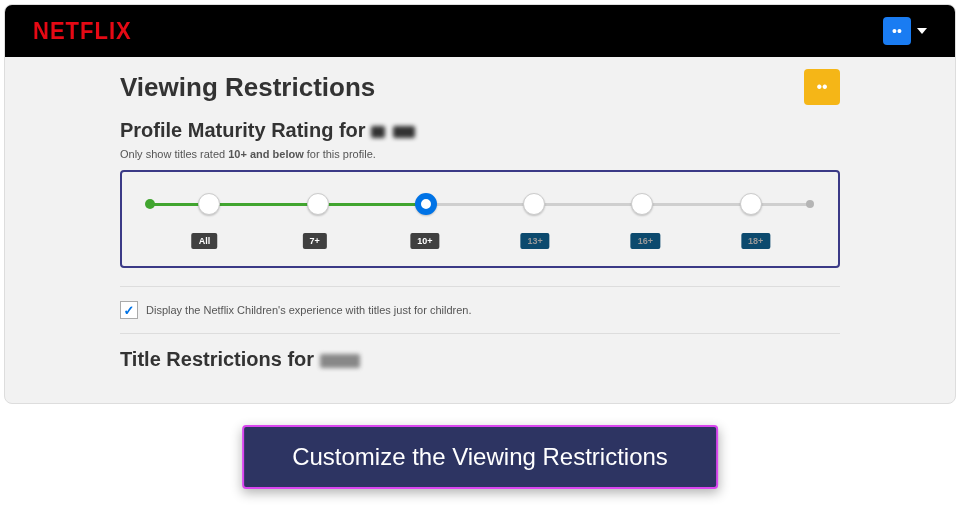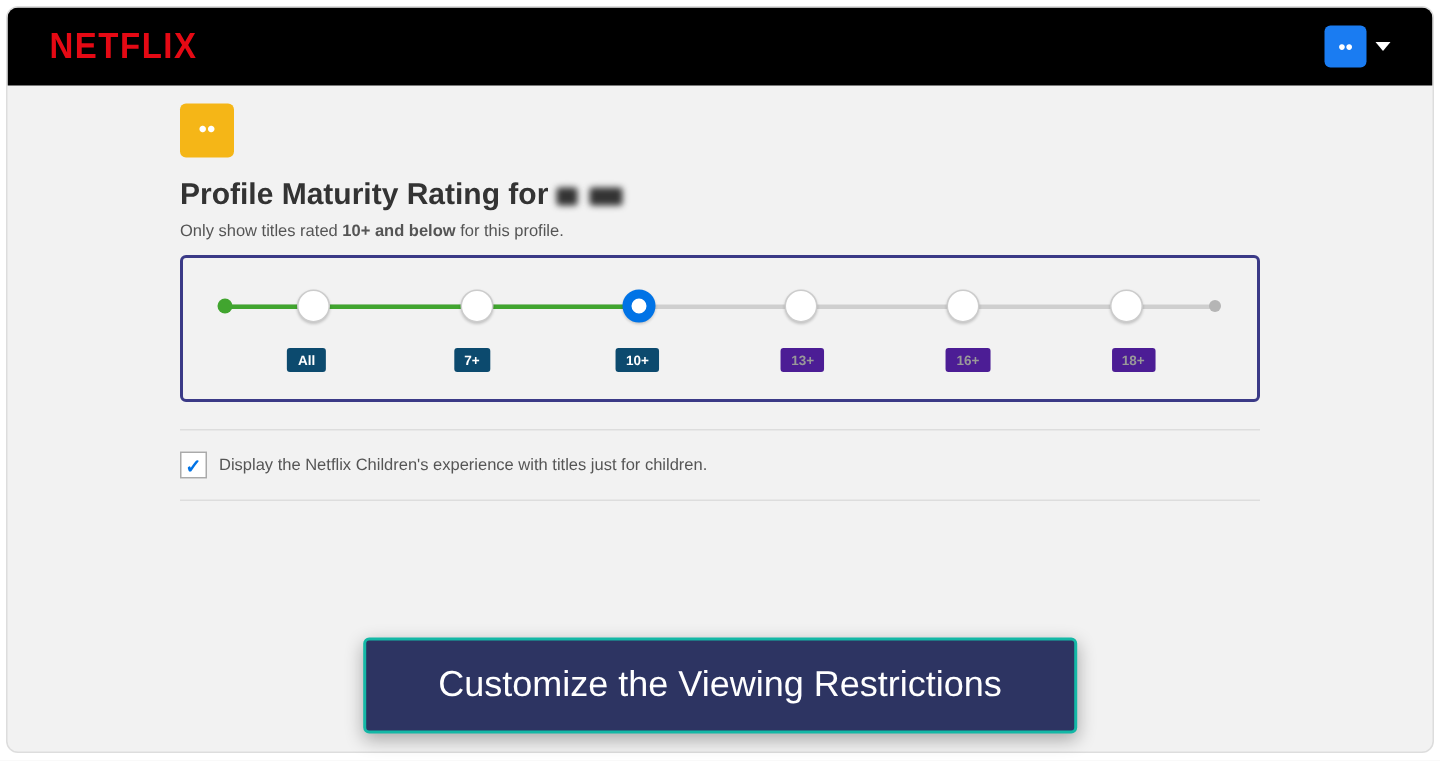--- a/index.html
+++ b/index.html
@@ -1,17 +1,17 @@
 <!DOCTYPE html>
 <html><head>
 <meta charset="utf-8">
 <style>
   * { box-sizing: border-box; margin: 0; padding: 0; }
   body { font-family: Arial, Helvetica, sans-serif; background: #fff; width: 960px; height: 507px; position: relative; overflow: hidden; }
-  .outer-frame { border: 1px solid #ddd; border-radius: 8px; overflow: hidden; margin: 4px; height: 498px; background: #f2f2f2; }
+  .outer-frame { border: 1px solid #ddd; border-radius: 8px; overflow: hidden; margin: 4px; height: 400px; background: #f2f2f2; }
   .topbar { background: #000; height: 52px; display: flex; align-items: center; justify-content: space-between; padding: 0 28px; }
   .logo { color: #e50914; font-weight: 800; font-size: 22px; letter-spacing: 1px; font-family: Arial Black, Arial, sans-serif; transform: scaleY(1.1); }
   .acct { display: flex; align-items: center; gap: 6px; }
   .acct-avatar { width: 28px; height: 28px; background: #1a7cf2; border-radius: 4px; display: flex; align-items: center; justify-content: center; }
   .acct-face { font-size: 14px; color: #fff; }
   .caret { width: 0; height: 0; border-left: 5px solid transparent; border-right: 5px solid transparent; border-top: 6px solid #fff; }
   .page { padding: 12px 0 0 0; }
   .content { margin: 0 auto; width: 720px; }
   .title-row { display: flex; justify-content: space-between; align-items: center; margin-bottom: 14px; }
   h1 { font-size: 26px; font-weight: 600; color: #333; }
@@ -27,46 +27,47 @@
   .slider-box { border: 2px solid #3b3a87; border-radius: 4px; padding: 22px 20px 18px 20px; margin-bottom: 18px; }
   .slider-track { position: relative; height: 20px; margin: 0 8px 16px 8px; }
   .line-grey { position: absolute; height: 3px; background: #cfcfcf; top: 9px; left: 0; right: 0; }
   .line-green { position: absolute; height: 3px; background: #41a52f; top: 9px; left: 0; }
   .dot-start { position: absolute; width: 10px; height: 10px; background: #41a52f; border-radius: 50%; top: 5px; left: -5px; }
   .dot-end { position: absolute; width: 8px; height: 8px; background: #b5b5b5; border-radius: 50%; top: 6px; right: -4px; }
   .knob { position: absolute; width: 22px; height: 22px; background: #fff; border: 1px solid #ccc; border-radius: 50%; top: -1px; transform: translateX(-50%); box-shadow: 0 1px 2px rgba(0,0,0,0.2); }
   .knob.selected { border: 6px solid #0073e6; width: 22px; height: 22px; }
   .labels { display: flex; justify-content: space-between; margin: 0 2px; }
   .rating-pill { display: inline-block; font-size: 9px; font-weight: 700; padding: 3px 7px; border-radius: 2px; color: #fff; }
-  .pill-active { background: #0c4a6e; }
-  .pill-inactive { background: #4c1d95; color: #999; }
+  .pill-active { background: #404040; }
+  .pill-inactive { background: #0c4a6e; color: #999; }
   .divider { border: none; border-top: 1px solid #ddd; margin: 14px 0; }
   .section { margin-bottom: 14px; }
   .check-row { display: flex; align-items: center; gap: 8px; margin-top: 8px; }
   .checkbox { width: 18px; height: 18px; border: 1px solid #aaa; background: #fff; display: flex; align-items: center; justify-content: center; color: #0073e6; font-size: 13px; font-weight: bold; }
   .check-label { font-size: 11px; color: #555; }
-  .callout { position: absolute; left: 50%; transform: translateX(-50%); bottom: 18px; background: #2d3462; color: #fff; font-size: 24px; padding: 16px 48px; border: 2px solid #14b8a6; border-radius: 4px; box-shadow: 0 4px 12px rgba(0,0,0,0.3); white-space: nowrap; }
+  .callout { position: absolute; left: 50%; transform: translateX(-50%); bottom: 18px; background: #2d3462; color: #fff; font-size: 24px; padding: 16px 48px; border: 2px solid #d946ef; border-radius: 4px; box-shadow: 0 4px 12px rgba(0,0,0,0.3); white-space: nowrap; }
 </style>
 </head>
 <body>
 
 <div class="outer-frame">
   <div class="topbar">
     <div class="logo">NETFLIX</div>
     <div class="acct">
       <div class="acct-avatar">
           <span class="acct-face">••</span>
         </div>
       <div class="caret"></div>
     </div>
   </div>
 
   <div class="page">
     <div class="content">
       <div class="title-row">
+        <h1>Viewing Restrictions</h1>
         <div class="profile-badge">
             <span class="profile-face">••</span>
           </div>
       </div>
 
       <div class="section">
         <h2>
           <span>Profile Maturity Rating for</span>
           <span class="redacted red1"></span>
           <span class="redacted red2"></span>
@@ -106,18 +107,22 @@
       <div class="section">
         <div class="check-row">
           <div class="checkbox" id="childcheck">✓</div>
           <div class="check-label">Display the Netflix Children's experience with titles just for children.</div>
         </div>
       </div>
 
       <hr class="divider">
 
       <div class="section">
+        <h2>
+          <span>Title Restrictions for</span>
+          <span class="redacted red3"></span>
+        </h2>
       </div>
     </div>
   </div>
 </div>
 
 <div class="callout">Customize the Viewing Restrictions</div>
 
 </body></html>

